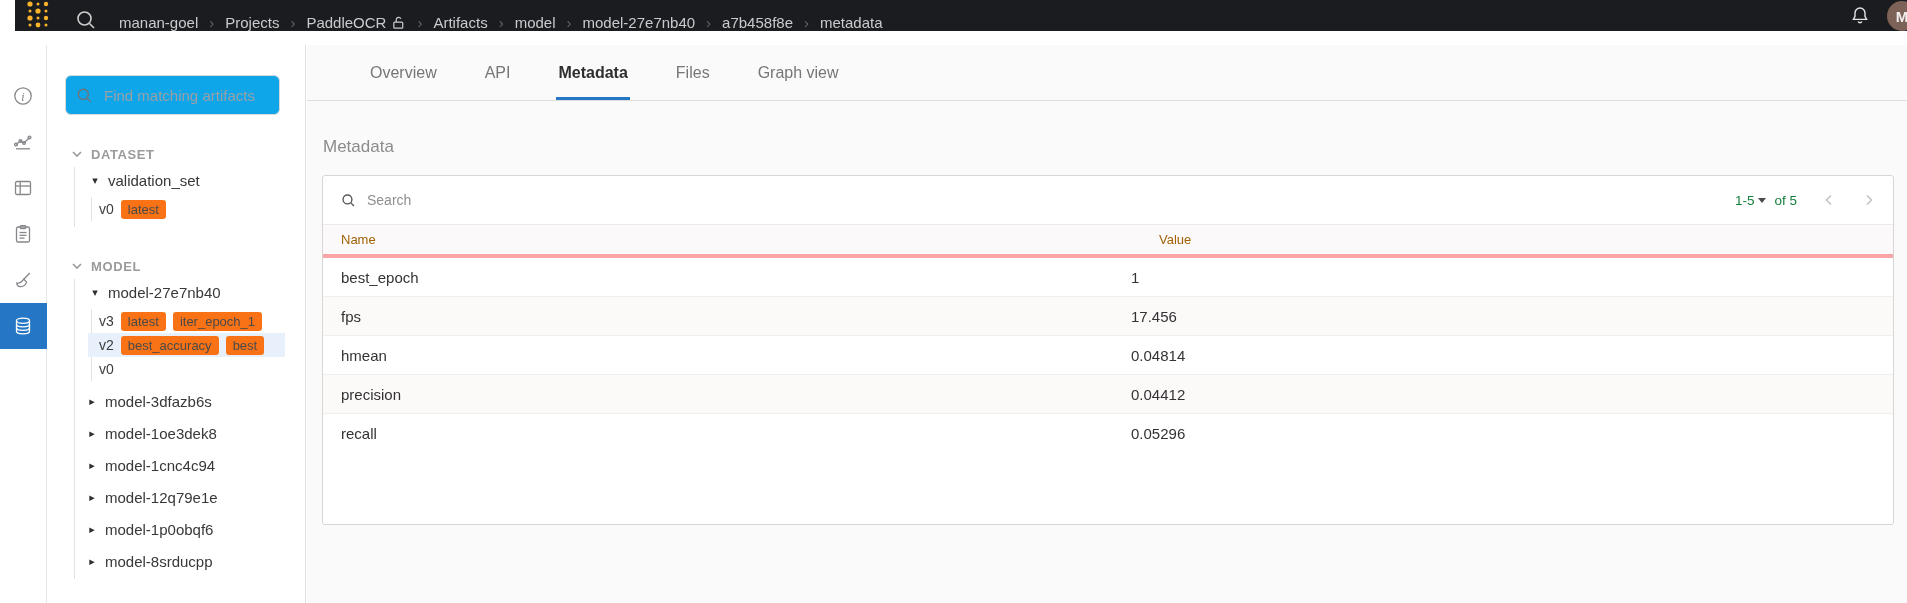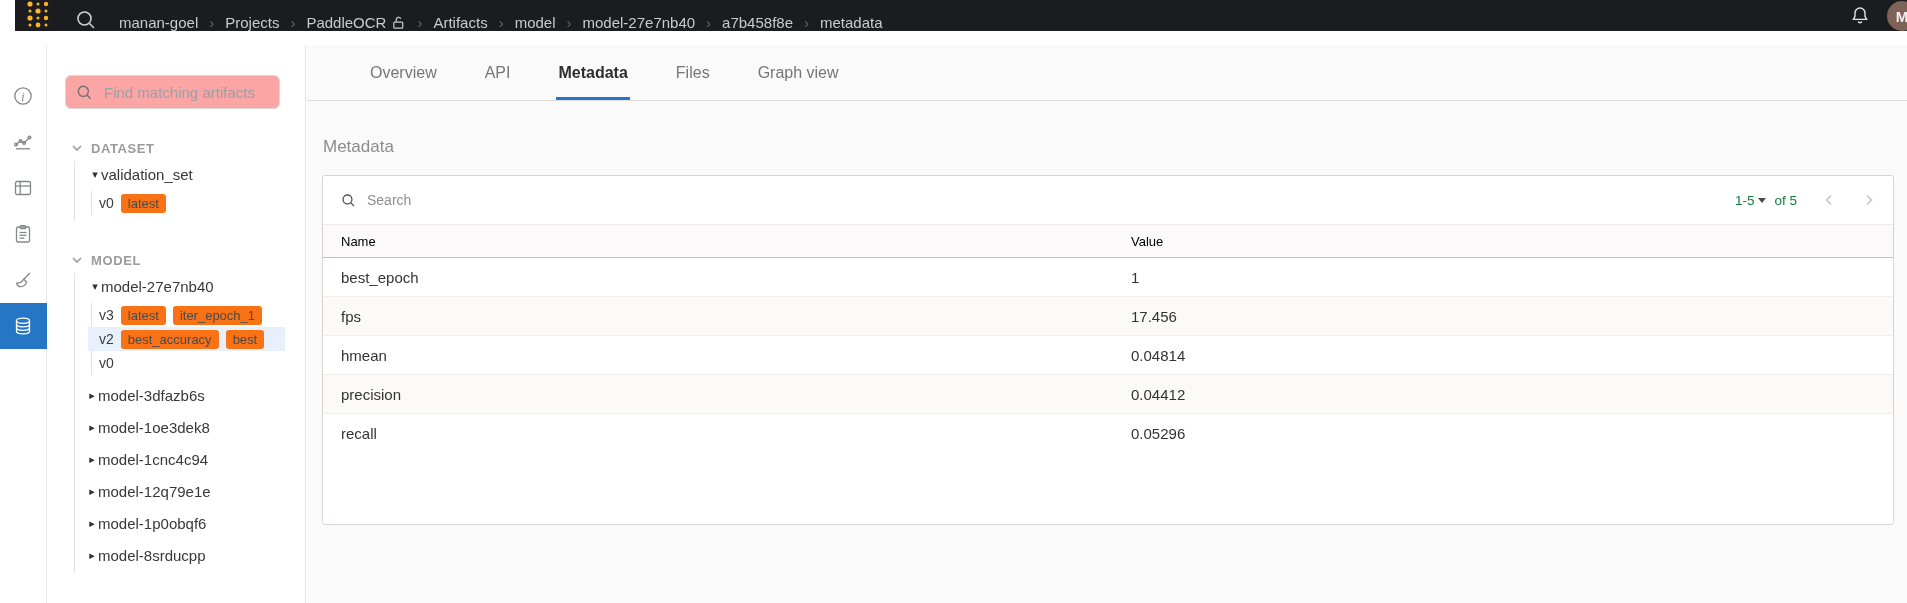--- a/index.html
+++ b/index.html
@@ -27,34 +27,34 @@
     display:flex; align-items:center; justify-content:center; padding:0 3px; }
   
   .rail { position:absolute; top:45px; left:0; width:47px; height:558px; background:#fff;
     border-right:1px solid #e7e7e7; display:flex; flex-direction:column; align-items:center; padding-top:28px; }
   .rail-item { width:47px; height:46px; display:flex; align-items:center; justify-content:center;
     color:#85878a; cursor:pointer; }
   .rail-item.active { background:#2577c5; color:#ffffff; }
   
   .sidebar { position:absolute; top:45px; left:48px; width:258px; height:558px; background:#fff;
     border-right:1px solid #e3e3e3; overflow:hidden; }
-  .sbox { margin:30px 25px 0 17px; height:34px; border:1px solid #d8d8d8; border-radius:6px;
-    display:flex; align-items:center; padding:16px 10px; background:#fca5a5; }
+  .sbox { margin:30px 25px 0 17px; height:40px; border:1px solid #d8d8d8; border-radius:6px;
+    display:flex; align-items:center; padding:16px 10px; background:#0ea5e9; }
   .sbox svg { flex:0 0 auto; margin-right:9px; }
   .sbox input { border:none; outline:none; flex:1; font-size:15px; color:#333;
     font-family:"Liberation Sans","DejaVu Sans",sans-serif; background:transparent; min-width:0; }
   .sbox input::placeholder { color:#9aa0a6; }
   .tree { font-size:15px; color:#3a3a3a; }
   .sec-head { display:flex; align-items:center; margin:30px 0 4px 23px; cursor:pointer; height:18px; }
   .sec-label { margin-left:8px; font-size:13px; font-weight:bold; letter-spacing:.6px; color:#9b9b9b; }
   .sec-body { margin-left:26px; border-left:1px solid #e2e2e2; padding-bottom:2px; }
   .art-row { display:flex; align-items:center; height:26px; padding-left:14px; cursor:pointer; }
   .art-row.collapsed { height:32px; padding-left:11px; }
   .tri { font-size:11px; color:#2f2f2f; width:12px; text-align:center; }
-  .art-label { color:#383838; }
+  .art-label { margin-left:7px; color:#383838; }
   .versions { margin-left:16px; border-left:1px solid #e2e2e2; margin-top:4px; margin-bottom:4px; }
   .ver-row { display:flex; align-items:center; height:24px; padding-left:7px; cursor:pointer;
     font-size:14px; color:#3c3c3c; white-space:nowrap; }
   .ver-row.selected { background:#e7f0fb; margin-left:-4px; padding-left:11px; width:197px; }
   .tag { margin-left:7px; background:#f97316; color:#4a4a4a; font-size:13px; line-height:19px;
     padding:0 7px; border-radius:3px; }
   
   .main { position:absolute; top:45px; left:307px; width:1600px; height:558px; background:#fafafa; }
   .tabs { height:56px; border-bottom:1px solid #dedcdc; display:flex; align-items:stretch; padding-left:61px; }
   .tab { position:relative; display:flex; align-items:center; padding:16px 2px; margin-right:44px;
@@ -67,21 +67,21 @@
   .toolbar { height:49px; border-bottom:1px solid #eeeaea; display:flex; align-items:center; padding:0 16px 0 18px; }
   .toolbar .t-search { border:none; outline:none; margin-left:9px; font-size:14px; color:#333; width:300px;
     font-family:"Liberation Sans","DejaVu Sans",sans-serif; background:transparent; }
   .toolbar .t-search::placeholder { color:#8f8f8f; }
   .pagination { margin-left:auto; display:flex; align-items:center; font-size:13.5px; color:#15803d; }
   .pag-range { display:flex; align-items:center; cursor:pointer; }
   .caret { width:0; height:0; border:4px solid transparent; border-top:5px solid #4a4a4a; margin:5px 0 0 4px; }
   .pag-of { margin-left:8px; }
   .pg { background:none; border:none; padding:0; margin-left:24px; cursor:pointer; display:flex; align-items:center; }
   .thead, .trow { display:grid; grid-template-columns:790px 1fr; align-items:center; padding-left:18px; }
-  .thead { height:33px; background:#fbf9f9; border-bottom:1px solid #fca5a5; font-size:13px; color:#000000; }
+  .thead { height:33px; background:#fbf9f9; border-bottom:4px solid #fca5a5; font-size:13px; color:#a16207;gap:28px; }
   .trow { height:39px; font-size:15px; color:#333333; border-bottom:1px solid #f1eded; }
   .tbody .trow:nth-child(even) { background:#fcf9f9; }
   .tbody .trow:last-child { border-bottom:none; }
 </style>
 </head>
 <body>
 
 <div class="topbar">
   <div class="logo">
     <svg width="28" height="33" viewBox="0 0 28 33">

